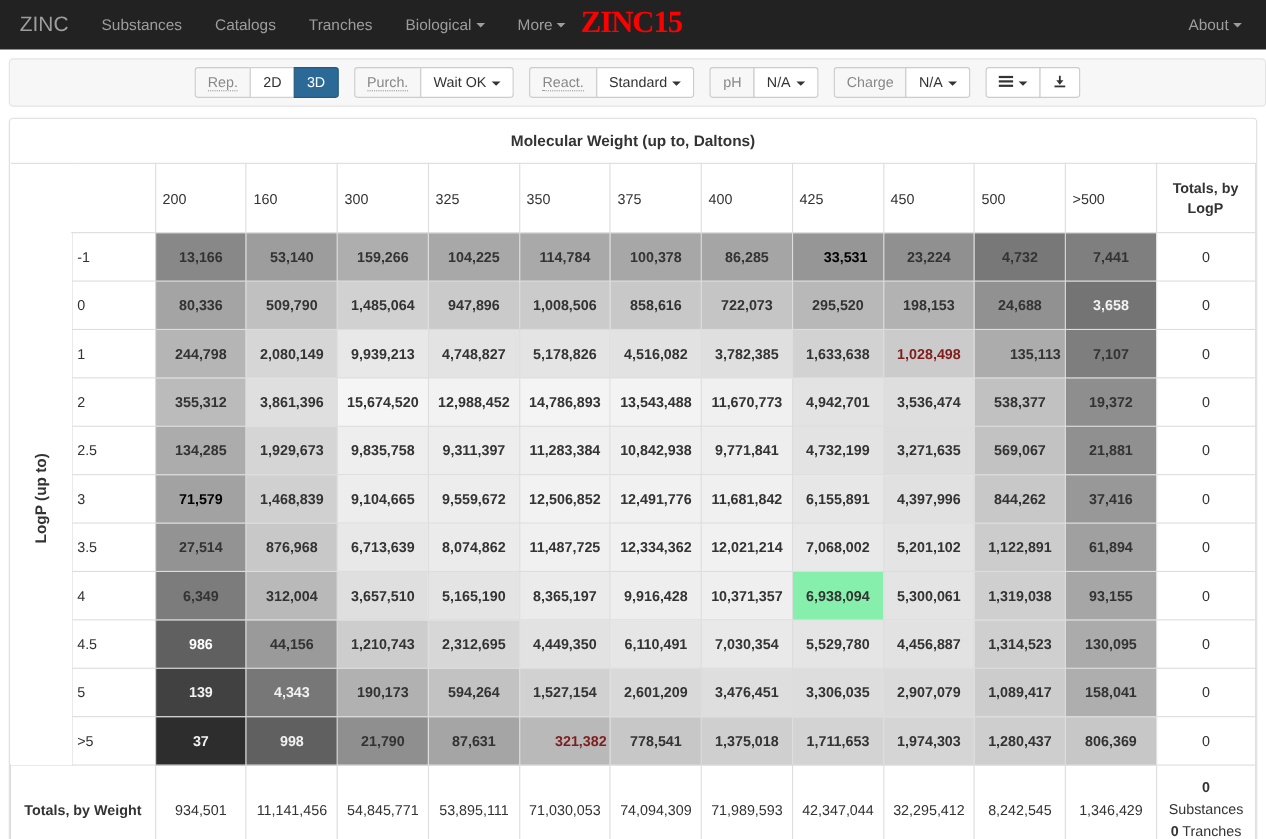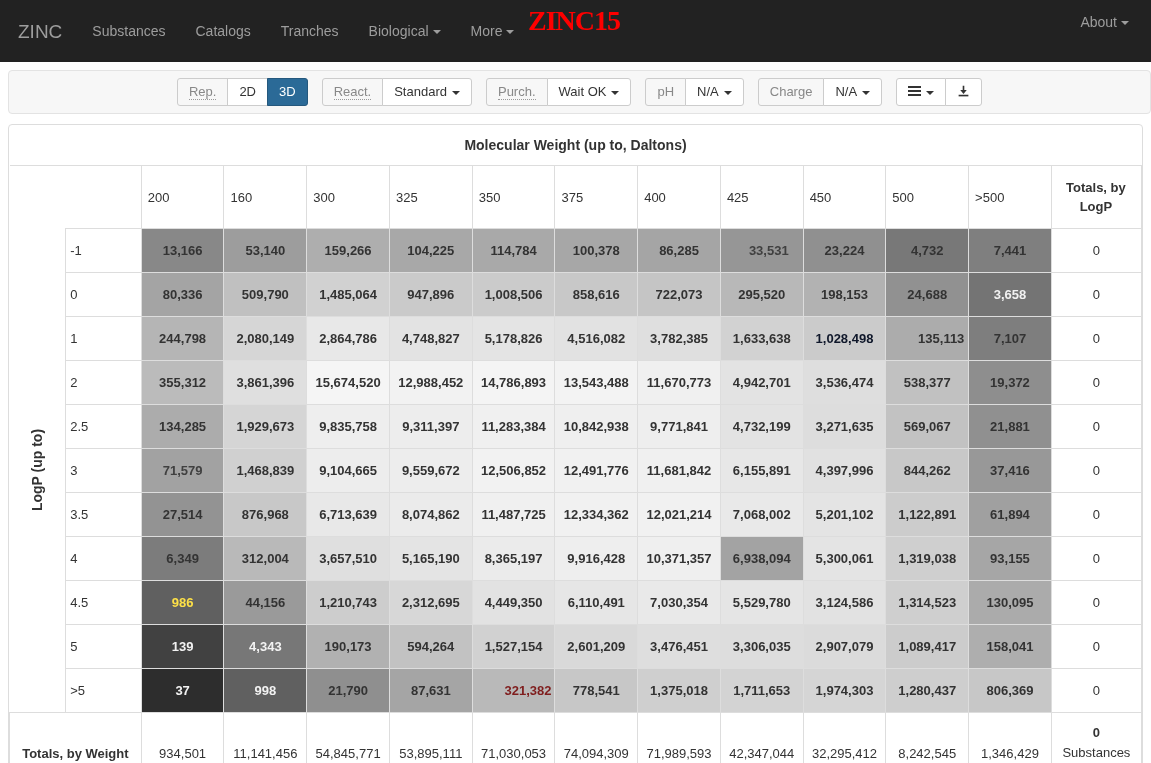--- a/index.html
+++ b/index.html
@@ -7,21 +7,21 @@
   body{
     width:1151px;height:763px;
     background:#ffffff;
     font-family:"Liberation Sans","DejaVu Sans",sans-serif;
     font-size:13px;color:#333;
     overflow:hidden;
   }
 
   
   .navbar{
-    height:62px;background:#222;
+    height:45px;background:#222;
     display:flex;align-items:center;
     position:relative;
   }
   .nav-brand{
     color:#9d9d9d;font-size:19px;
     padding:0 15px 0 18px;line-height:45px;
     text-decoration:none;
   }
   .nav-links{display:flex;align-items:center;list-style:none;margin:0;padding:0;}
   .nav-links li a{
@@ -150,27 +150,27 @@
 <div class="toolbar-wrap">
   <div class="btn-groups">
 
     <div class="btn-group">
       <span class="btn label"><span class="dotted">Rep.</span></span>
       <button class="btn">2D</button>
       <button class="btn active">3D</button>
     </div>
 
     <div class="btn-group">
+      <span class="btn label"><span class="dotted">Purch.</span></span>
+      <button class="btn"><span>Wait OK</span><span class="caret"></span></button>
+    </div>
+
+    <div class="btn-group">
       <span class="btn label"><span class="dotted">React.</span></span>
       <button class="btn"><span>Standard</span><span class="caret"></span></button>
-    </div>
-
-    <div class="btn-group">
-      <span class="btn label"><span class="dotted">Purch.</span></span>
-      <button class="btn"><span>Wait OK</span><span class="caret"></span></button>
     </div>
 
     <div class="btn-group">
       <span class="btn label">pH</span>
       <button class="btn"><span>N/A</span><span class="caret"></span></button>
     </div>
 
     <div class="btn-group">
       <span class="btn label">Charge</span>
       <button class="btn"><span>N/A</span><span class="caret"></span></button>
@@ -226,21 +226,21 @@
             <span class="axis-label">LogP (up to)</span>
           </td>
           <td class="rowhead">-1</td>
           <td class="cell" style="background: rgb(136, 136, 136); color: rgb(51, 51, 51);">13,166</td>
           <td class="cell" style="background: rgb(157, 157, 157); color: rgb(51, 51, 51);">53,140</td>
           <td class="cell" style="background: rgb(174, 174, 174); color: rgb(51, 51, 51);">159,266</td>
           <td class="cell" style="background: rgb(168, 168, 168); color: rgb(51, 51, 51);">104,225</td>
           <td class="cell" style="background: rgb(169, 169, 169); color: rgb(51, 51, 51);">114,784</td>
           <td class="cell" style="background: rgb(167, 167, 167); color: rgb(51, 51, 51);">100,378</td>
           <td class="cell" style="background: rgb(165, 165, 165); color: rgb(51, 51, 51);">86,285</td>
-          <td class="cell" style="background: rgb(150, 150, 150); color: #404040; padding-left: 14px;">33,531</td>
+          <td class="cell" style="background: rgb(150, 150, 150); color: #000000; padding-left: 14px;">33,531</td>
           <td class="cell" style="background: rgb(144, 144, 144); color: rgb(51, 51, 51);">23,224</td>
           <td class="cell" style="background: rgb(120, 120, 120); color: rgb(51, 51, 51);">4,732</td>
           <td class="cell" style="background: rgb(127, 127, 127); color: rgb(51, 51, 51);">7,441</td>
           <td class="rowtotal">0</td>
         </tr>
         <tr>
           <td class="rowhead">0</td>
           <td class="cell" style="background: rgb(164, 164, 164); color: rgb(51, 51, 51);">80,336</td>
           <td class="cell" style="background: rgb(192, 192, 192); color: rgb(51, 51, 51);">509,790</td>
           <td class="cell" style="background: rgb(209, 209, 209); color: rgb(51, 51, 51);">1,485,064</td>
@@ -251,27 +251,27 @@
           <td class="cell" style="background: rgb(184, 184, 184); color: rgb(51, 51, 51); margin-left: 48px;">295,520</td>
           <td class="cell" style="background: rgb(178, 178, 178); color: rgb(51, 51, 51);">198,153</td>
           <td class="cell" style="background: rgb(145, 145, 145); color: rgb(51, 51, 51);">24,688</td>
           <td class="cell" style="background: rgb(116, 116, 116); color: rgb(242, 242, 242);">3,658</td>
           <td class="rowtotal">0</td>
         </tr>
         <tr>
           <td class="rowhead">1</td>
           <td class="cell" style="background: rgb(181, 181, 181); color: rgb(51, 51, 51);">244,798</td>
           <td class="cell" style="background: rgb(214, 214, 214); color: rgb(51, 51, 51);">2,080,149</td>
-          <td class="cell" style="background: rgb(232, 232, 232); color: rgb(51, 51, 51);">2,864,786</td>
+          <td class="cell" style="background: rgb(232, 232, 232); color: rgb(51, 51, 51);">9,939,213</td>
           <td class="cell" style="background: rgb(227, 227, 227); color: rgb(51, 51, 51);">4,748,827</td>
           <td class="cell" style="background: rgb(228, 228, 228); color: rgb(51, 51, 51);">5,178,826</td>
           <td class="cell" style="background: rgb(226, 226, 226); color: rgb(51, 51, 51); margin-top: 32px;">4,516,082</td>
           <td class="cell" style="background: rgb(223, 223, 223); color: rgb(51, 51, 51);">3,782,385</td>
           <td class="cell" style="background: rgb(210, 210, 210); color: rgb(51, 51, 51);">1,633,638</td>
-          <td class="cell" style="background: rgb(203, 203, 203); color: #0f172a;">1,028,498</td>
+          <td class="cell" style="background: rgb(203, 203, 203); color: #7f1d1d;">1,028,498</td>
           <td class="cell" style="background: rgb(172, 172, 172); color: rgb(51, 51, 51); padding-left: 28px;">135,113</td>
           <td class="cell" style="background: rgb(126, 126, 126); color: rgb(51, 51, 51);">7,107</td>
           <td class="rowtotal">0</td>
         </tr>
         <tr>
           <td class="rowhead">2</td>
           <td class="cell" style="background: rgb(187, 187, 187); color: rgb(51, 51, 51);">355,312</td>
           <td class="cell" style="background: rgb(223, 223, 223); color: rgb(51, 51, 51);">3,861,396</td>
           <td class="cell" style="background: rgb(245, 245, 245); color: rgb(51, 51, 51);">15,674,520</td>
           <td class="cell" style="background: rgb(242, 242, 242); color: rgb(51, 51, 51);">12,988,452</td>
@@ -294,21 +294,21 @@
           <td class="cell" style="background: rgb(239, 239, 239); color: rgb(51, 51, 51);">10,842,938</td>
           <td class="cell" style="background: rgb(238, 238, 238); color: rgb(51, 51, 51);">9,771,841</td>
           <td class="cell" style="background: rgb(227, 227, 227); color: rgb(51, 51, 51);">4,732,199</td>
           <td class="cell" style="background: rgb(221, 221, 221); color: rgb(51, 51, 51);">3,271,635</td>
           <td class="cell" style="background: rgb(194, 194, 194); color: rgb(51, 51, 51);">569,067</td>
           <td class="cell" style="background: rgb(144, 144, 144); color: rgb(51, 51, 51);">21,881</td>
           <td class="rowtotal">0</td>
         </tr>
         <tr>
           <td class="rowhead">3</td>
-          <td class="cell" style="background: rgb(162, 162, 162); color: #404040;">71,579</td>
+          <td class="cell" style="background: rgb(162, 162, 162); color: #000000;">71,579</td>
           <td class="cell" style="background: rgb(208, 208, 208); color: rgb(51, 51, 51);">1,468,839</td>
           <td class="cell" style="background: rgb(237, 237, 237); color: rgb(51, 51, 51);">9,104,665</td>
           <td class="cell" style="background: rgb(237, 237, 237); color: rgb(51, 51, 51);">9,559,672</td>
           <td class="cell" style="background: rgb(242, 242, 242); color: rgb(51, 51, 51);">12,506,852</td>
           <td class="cell" style="background: rgb(241, 241, 241); color: rgb(51, 51, 51);">12,491,776</td>
           <td class="cell" style="background: rgb(240, 240, 240); color: rgb(51, 51, 51);">11,681,842</td>
           <td class="cell" style="background: rgb(231, 231, 231); color: rgb(51, 51, 51);">6,155,891</td>
           <td class="cell" style="background: rgb(225, 225, 225); color: rgb(51, 51, 51);">4,397,996</td>
           <td class="cell" style="background: rgb(200, 200, 200); color: rgb(51, 51, 51);">844,262</td>
           <td class="cell" style="background: rgb(152, 152, 152); color: rgb(51, 51, 51);">37,416</td>
@@ -331,37 +331,37 @@
         </tr>
         <tr>
           <td class="rowhead">4</td>
           <td class="cell" style="background: rgb(124, 124, 124); color: rgb(51, 51, 51);">6,349</td>
           <td class="cell" style="background: rgb(185, 185, 185); color: rgb(51, 51, 51);">312,004</td>
           <td class="cell" style="background: rgb(223, 223, 223); color: rgb(51, 51, 51);">3,657,510</td>
           <td class="cell" style="background: rgb(228, 228, 228); color: rgb(51, 51, 51);">5,165,190</td>
           <td class="cell" style="background: rgb(235, 235, 235); color: rgb(51, 51, 51);">8,365,197</td>
           <td class="cell" style="background: rgb(238, 238, 238); color: rgb(51, 51, 51);">9,916,428</td>
           <td class="cell" style="background: rgb(239, 239, 239); color: rgb(51, 51, 51);">10,371,357</td>
-          <td class="cell" style="background: #a3a3a3; color: rgb(51, 51, 51);">6,938,094</td>
+          <td class="cell" style="background: #86efac; color: rgb(51, 51, 51);">6,938,094</td>
           <td class="cell" style="background: rgb(228, 228, 228); color: rgb(51, 51, 51);">5,300,061</td>
           <td class="cell" style="background: rgb(207, 207, 207); color: rgb(51, 51, 51);">1,319,038</td>
           <td class="cell" style="background: rgb(166, 166, 166); color: rgb(51, 51, 51);">93,155</td>
           <td class="rowtotal">0</td>
         </tr>
         <tr>
           <td class="rowhead">4.5</td>
-          <td class="cell" style="background: rgb(96, 96, 96); color: #fde047;">986</td>
+          <td class="cell" style="background: rgb(96, 96, 96); color: #ffffff;">986</td>
           <td class="cell" style="background: rgb(154, 154, 154); color: rgb(51, 51, 51);">44,156</td>
           <td class="cell" style="background: rgb(205, 205, 205); color: rgb(51, 51, 51);">1,210,743</td>
           <td class="cell" style="background: rgb(215, 215, 215); color: rgb(51, 51, 51);">2,312,695</td>
           <td class="cell" style="background: rgb(226, 226, 226); color: rgb(51, 51, 51);">4,449,350</td>
           <td class="cell" style="background: rgb(230, 230, 230); color: rgb(51, 51, 51);">6,110,491</td>
           <td class="cell" style="background: rgb(233, 233, 233); color: rgb(51, 51, 51);">7,030,354</td>
           <td class="cell" style="background: rgb(229, 229, 229); color: rgb(51, 51, 51);">5,529,780</td>
-          <td class="cell" style="background: rgb(226, 226, 226); color: rgb(51, 51, 51);">3,124,586</td>
+          <td class="cell" style="background: rgb(226, 226, 226); color: rgb(51, 51, 51);">4,456,887</td>
           <td class="cell" style="background: rgb(207, 207, 207); color: rgb(51, 51, 51);">1,314,523</td>
           <td class="cell" style="background: rgb(171, 171, 171); color: rgb(51, 51, 51);">130,095</td>
           <td class="rowtotal">0</td>
         </tr>
         <tr>
           <td class="rowhead">5</td>
           <td class="cell" style="background: rgb(65, 65, 65); color: rgb(242, 242, 242);">139</td>
           <td class="cell" style="background: rgb(119, 119, 119); color: rgb(242, 242, 242);">4,343</td>
           <td class="cell" style="background: rgb(177, 177, 177); color: rgb(51, 51, 51);">190,173</td>
           <td class="cell" style="background: rgb(194, 194, 194); color: rgb(51, 51, 51);">594,264</td>

